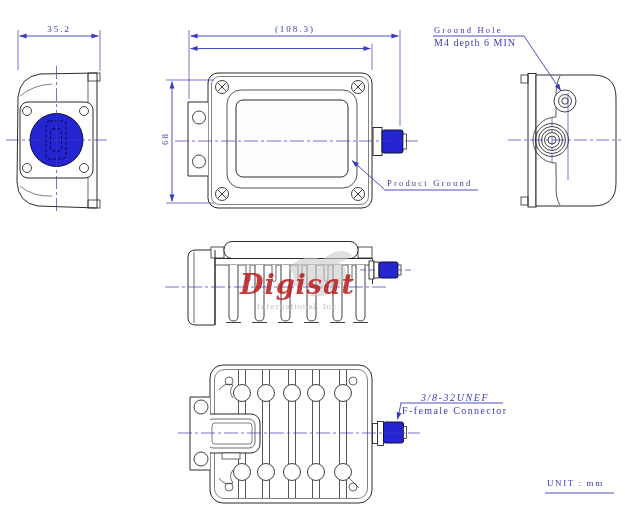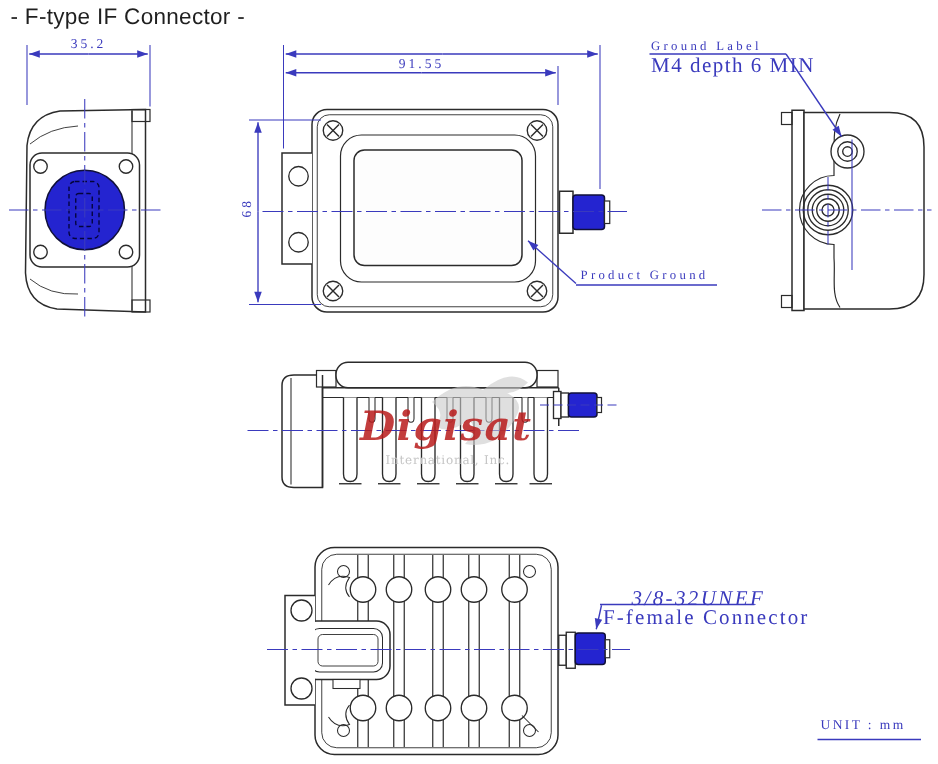--- a/index.html
+++ b/index.html
@@ -1,21 +1,21 @@
 <!DOCTYPE html>
 <html><head>
 <meta charset="utf-8">
 <style>
   html,body{margin:0;padding:0;background:#fff;}
   .stage{position:relative;width:625px;height:509px;background:#ffffff;overflow:hidden;}
   .stage svg{position:absolute;left:0;top:0;}
   .t{position:absolute;white-space:nowrap;color:#3a3abd;font-family:"Liberation Serif",serif;line-height:1;}
   .dim{font-size:9px;letter-spacing:2px;}
   .ann{font-size:8.5px;letter-spacing:2.2px;}
-  .ann2{font-size:14px;letter-spacing:1px;}
+  .ann2{font-size:10px;letter-spacing:1px;}
   .ctr{text-align:center;}
   .title{color:#1f1f1f;font-family:"Liberation Sans",sans-serif;font-size:15px;font-weight:500;letter-spacing:.2px;}
   .rot{transform:rotate(-90deg);transform-origin:center center;}
   .wm{color:#b91c1c;font-family:"DejaVu Serif",serif;font-weight:bold;font-style:italic;font-size:27px;letter-spacing:1px;opacity:.85;}
   .wmsub{color:#c2c2c2;font-family:"DejaVu Serif",serif;font-weight:normal;font-size:8px;letter-spacing:.5px;opacity:.95;}
 </style>
 </head>
 <body>
 
 <div class="stage">
@@ -243,27 +243,26 @@
     <line x1="384" y1="189" x2="352" y2="160.5" marker-end="url(#arr)"></line>
     <line x1="400" y1="403" x2="503" y2="403"></line>
     <line x1="401" y1="403.5" x2="397.5" y2="419.5" marker-end="url(#arr)"></line>
     <line x1="545" y1="493" x2="614" y2="493"></line>
   </g>
 </svg>
 
 <div class="t wm" style="left:240px;top:271px;">Digisat</div>
 <div class="t wmsub" style="left:257px;top:303px;">International, Inc.</div>
 
-<div class="t title" style="left:7px;top:4px;">- F-type IF Connector -</div>
 
 <div class="t dim ctr" style="left:18px;top:25px;width:82px;">35.2</div>
-<div class="t dim ctr" style="left:200px;top:38px;width:162px;">91.55</div>
+<div class="t dim ctr" style="left:210px;top:25px;width:170px;">(108.3)</div>
 <div class="t dim ctr rot" style="left:148px;top:134px;width:34px;">68</div>
 
-<div class="t ann" style="left:434px;top:26px;">Ground Label</div>
+<div class="t ann" style="left:434px;top:26px;">Ground Hole</div>
 <div class="t ann2" style="left:434px;top:38px;">M4 depth 6 MIN</div>
 
 <div class="t ann" style="left:387px;top:179px;">Product Ground</div>
 
 <div class="t ann2" style="left:421px;top:393px;letter-spacing:1.6px;font-style:italic;">3/8-32UNEF</div>
 <div class="t ann2" style="left:402px;top:406px;letter-spacing:1.4px;">F-female Connector</div>
 
 <div class="t dim" style="left:547px;top:479px;letter-spacing:1.6px;">UNIT : mm</div>
 
 </div>

